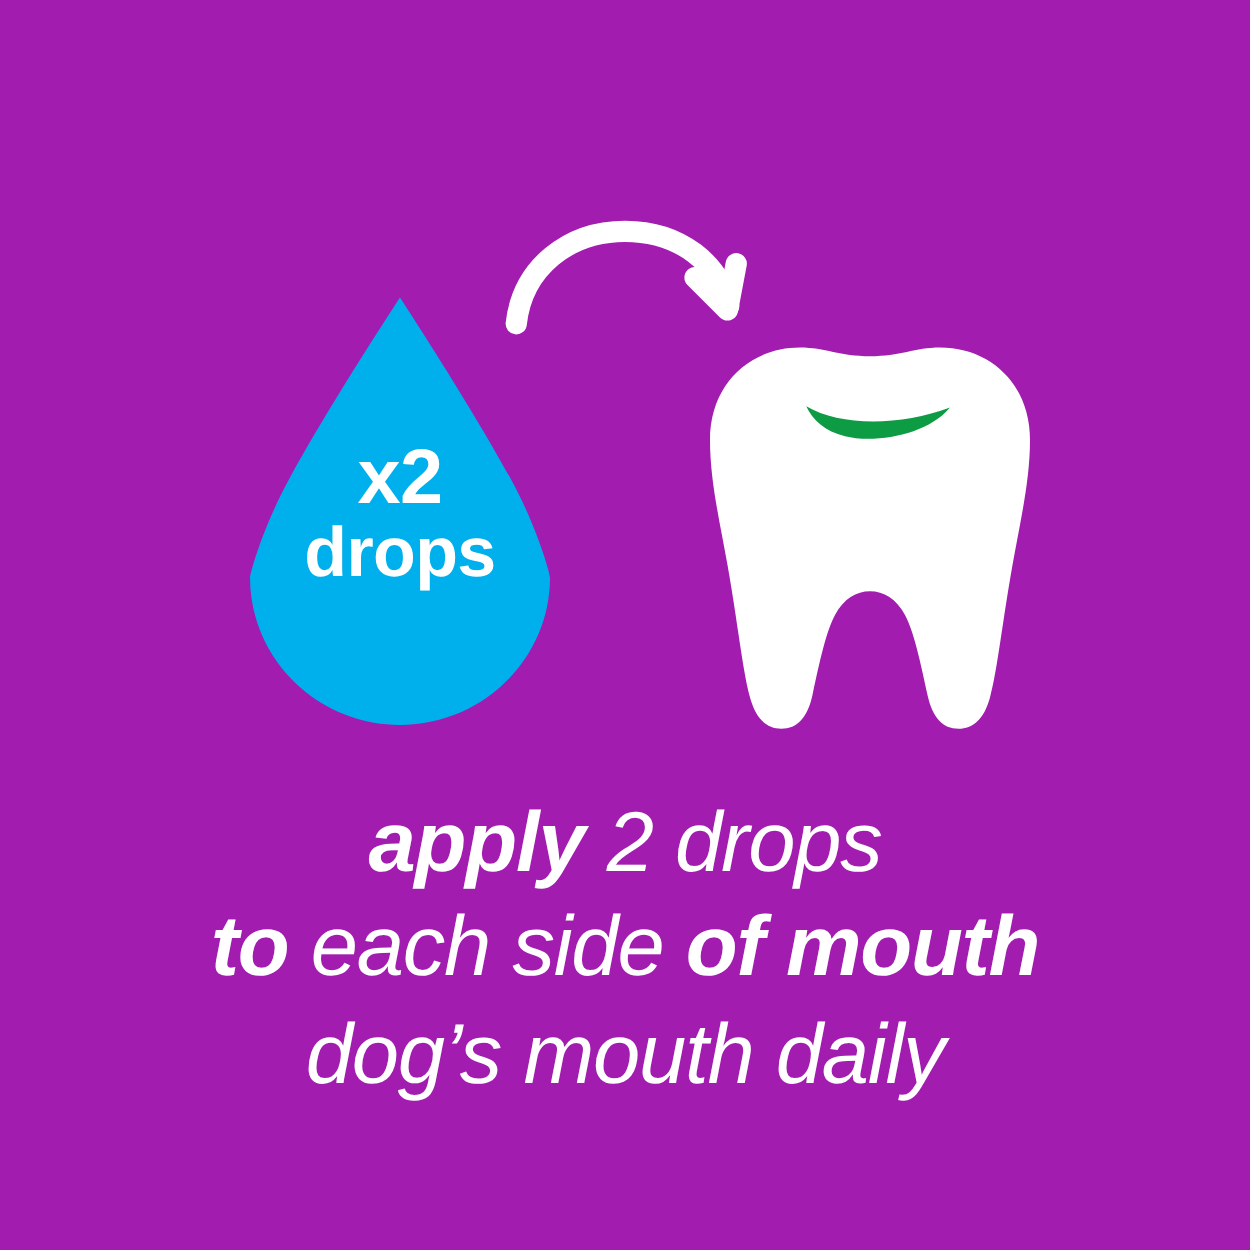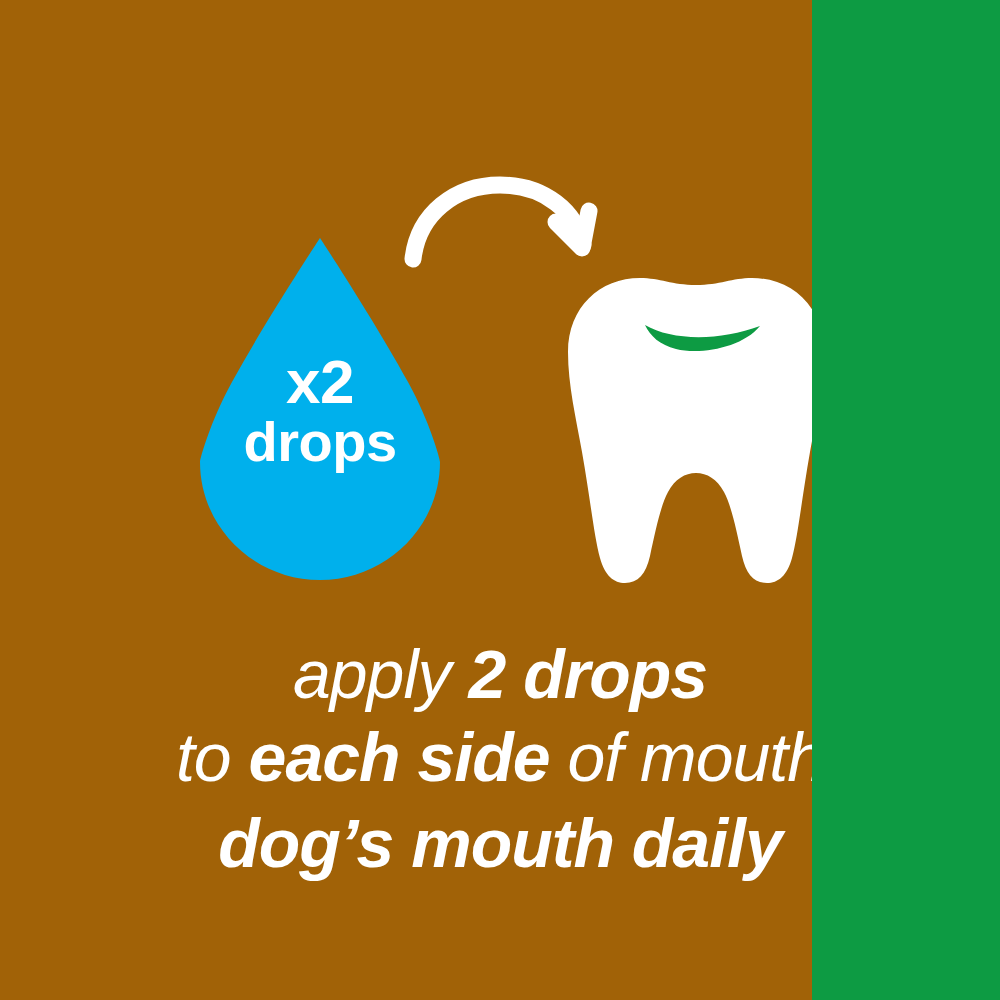--- a/index.html
+++ b/index.html
@@ -3,23 +3,23 @@
 <meta charset="utf-8">
 <title>Dog Dental Drops Instruction Graphic</title>
 <style>
   html, body {
     margin: 0;
     padding: 0;
     background: #0d9b43;
   }
   #canvas {
     position: relative;
-    width: 812px;
+    width: 1000px;
     height: 1000px;
-    background: #a16207;
+    background: #a21caf;
     overflow: hidden;
     font-family: "Liberation Sans", "DejaVu Sans", sans-serif;
   }
 
   
   .icon-stage {
     position: absolute;
     left: 0;
     top: 0;
     width: 1000px;
@@ -70,24 +70,24 @@
     display: block;
     font-size: 68px;
     font-style: italic;
     font-weight: 400;
     letter-spacing: -1px;
     white-space: nowrap;
     margin: 0 0 14px 0;
   }
   .caption .cline:last-child { margin-bottom: 0; margin-top: 16px; }
   .caption .b {
-    font-weight: 700;
+    font-weight: 400;
   }
   .caption .r {
-    font-weight: 400;
+    font-weight: 700;
     margin-top: 38px;
   }
 </style>
 </head>
 <body>
 
 <div id="canvas">
 
   <div class="icon-stage">
     <svg viewBox="0 0 1000 620" xmlns="http://www.w3.org/2000/svg" aria-hidden="true">

